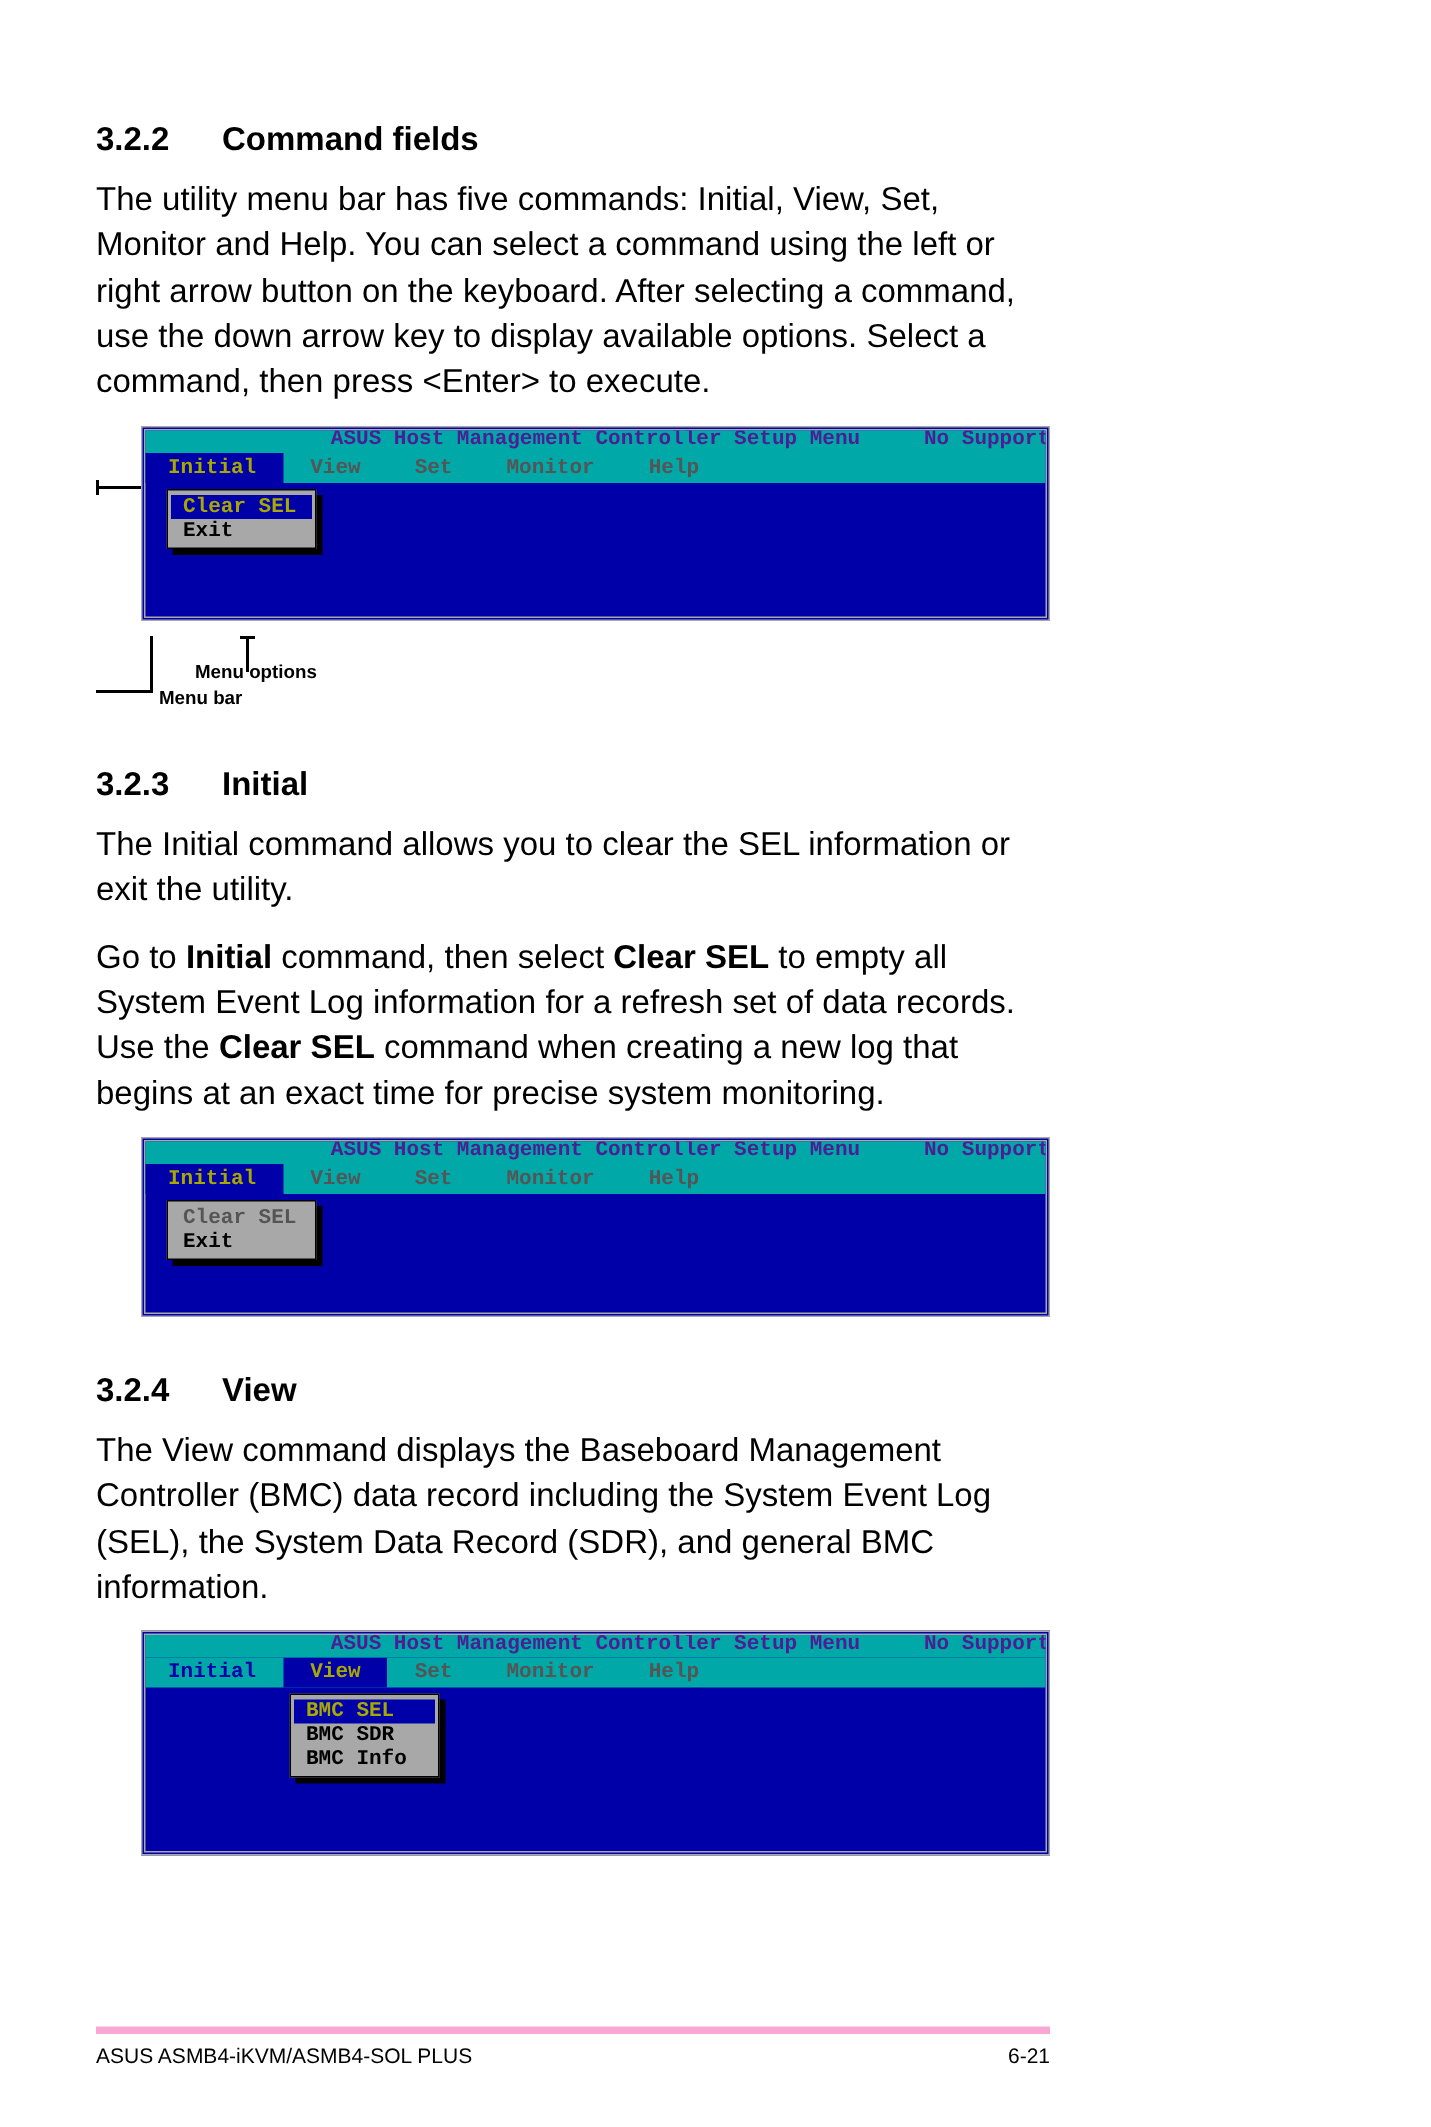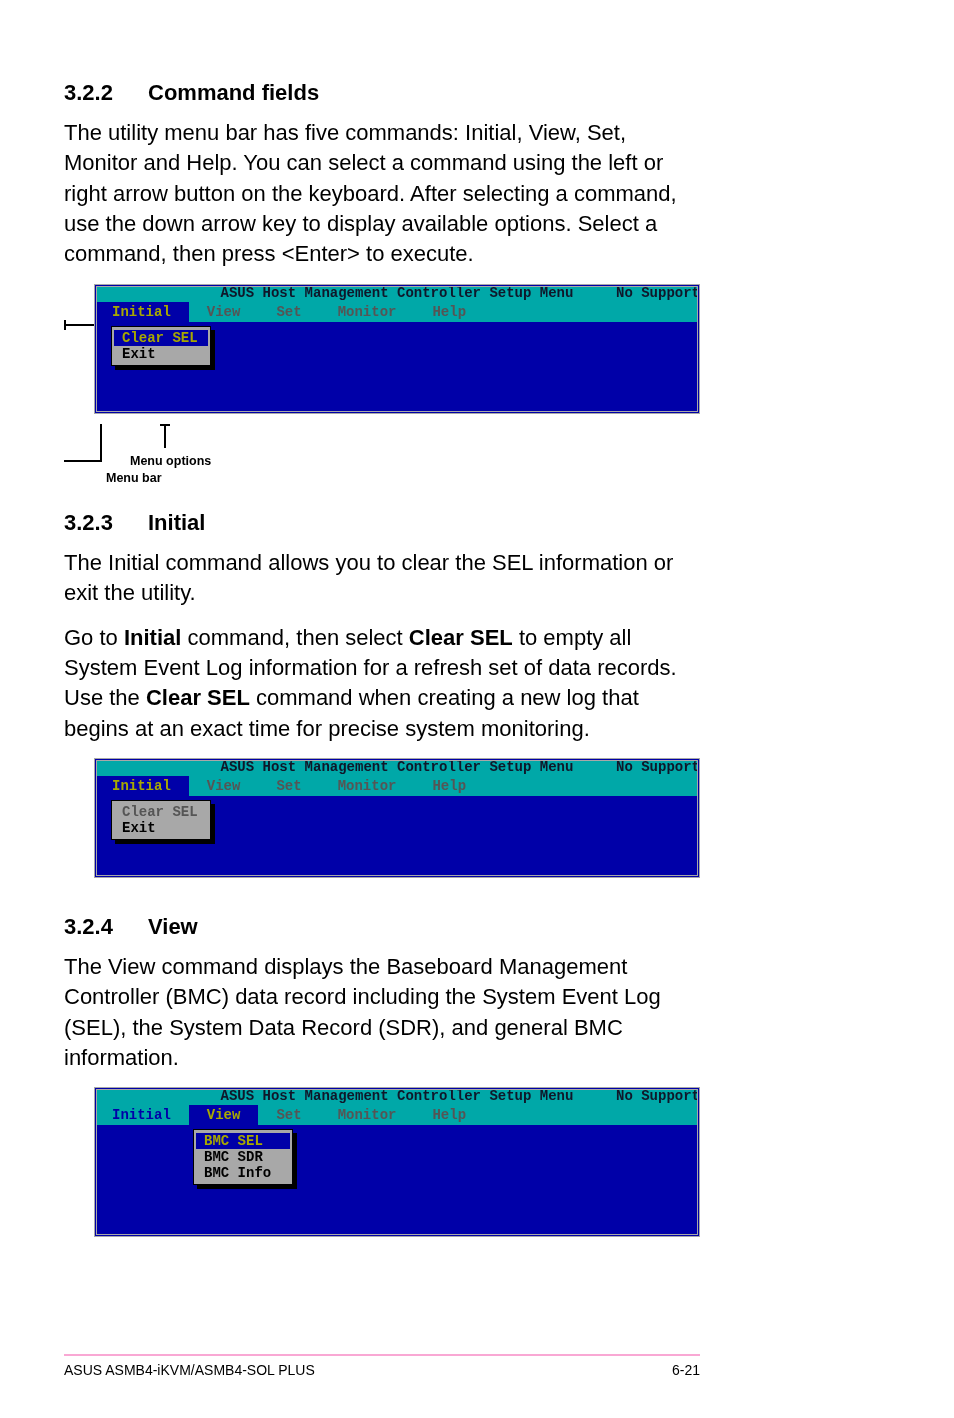--- a/index.html
+++ b/index.html
@@ -17,21 +17,21 @@
     font-weight: bold;
     background: #0000a8;
     color: #a8a8a8;
     position: relative;
     border: 3px double #a8a8a8;
     padding: 0 0 10px 0;
     overflow: hidden;
     margin-left: 0;
   }
   .dos-box.with-lead { margin-left: 30px; }
-  .title-row { display: flex; background: #00a8a8; color: #0f172a; height: 18px; line-height: 18px; position: relative; margin: -3px -3px 0 -3px; }
+  .title-row { display: flex; background: #00a8a8; color: #4c1d95; height: 18px; line-height: 18px; position: relative; margin: -3px -3px 0 -3px; }
   .title-row .title-center { flex: 1; text-align: center; white-space: pre; }
   .title-row .title-right { position: absolute; right: 0; white-space: pre; }
   .menu-row { display: flex; background: #00a8a8; color: #000; height: 20px; line-height: 20px; margin: 0 -3px 0 -3px; }
   .menu-item { padding: 0 18px; white-space: pre; }
   .menu-item.inactive { color: #555555; }
   .menu-item.active { background: #0000a8; color: #a8a800; }
   .dropdown {
     background: #a8a8a8;
     color: #000;
     border: 1px solid #000;
@@ -47,21 +47,21 @@
   .annot { font-size: 12.5px; font-weight: bold; margin-top: 2px; line-height: 1.4; }
   .annot-lines { position: relative; }
   .lead-line { position: absolute; background: #000; }
   .lead-top-h { left: 0; top: 40px; width: 30px; height: 2px; }
   .lead-top-stub { left: 0; top: 36px; width: 2px; height: 10px; }
   .lead-mo-v { left: 100px; top: 140px; width: 2px; height: 24px; }
   .lead-mo-stub { left: 96px; top: 140px; width: 10px; height: 2px; }
   .lead-mb-v { left: 36px; top: 140px; width: 2px; height: 38px; }
   .lead-mb-h { left: 0; top: 176px; width: 36px; height: 2px; }
   .annot-block { margin-left: 60px; }
-  .footer { position: absolute; bottom: 40px; left: 64px; right: 64px; border-top: 2px solid #f9a8d4; padding-top: 6px; display: flex; justify-content: space-between; font-size: 14px; }
+  .footer { position: absolute; bottom: 40px; left: 64px; right: 64px; border-top: 5px solid #f9a8d4; padding-top: 6px; display: flex; justify-content: space-between; font-size: 14px; }
 </style>
 </head>
 <body>
 
 <div class="page">
 
   <div class="section">
     <div class="h2">
       <span class="num">3.2.2</span><span>Command fields</span>
     </div>
@@ -87,21 +87,21 @@
           <span class="menu-item inactive">Monitor</span>
           <span class="menu-item inactive">Help</span>
         </div>
         <div class="dropdown">
           <div class="dd-item sel">Clear SEL</div>
           <div class="dd-item">Exit</div>
         </div>
       </div>
 
       <div class="annot annot-block" style="position:absolute; top:154px;">
-        <div style="margin-left:6px;margin-top:13px;">Menu options</div>
+        <div style="margin-left:6px;">Menu options</div>
         <div style="margin-left:-18px;">Menu bar</div>
       </div>
     </div>
   </div>
 
   <div class="section">
     <div class="h2">
       <span class="num">3.2.3</span><span>Initial</span>
     </div>
     <p>The Initial command allows you to clear the SEL information or exit the utility.</p>

